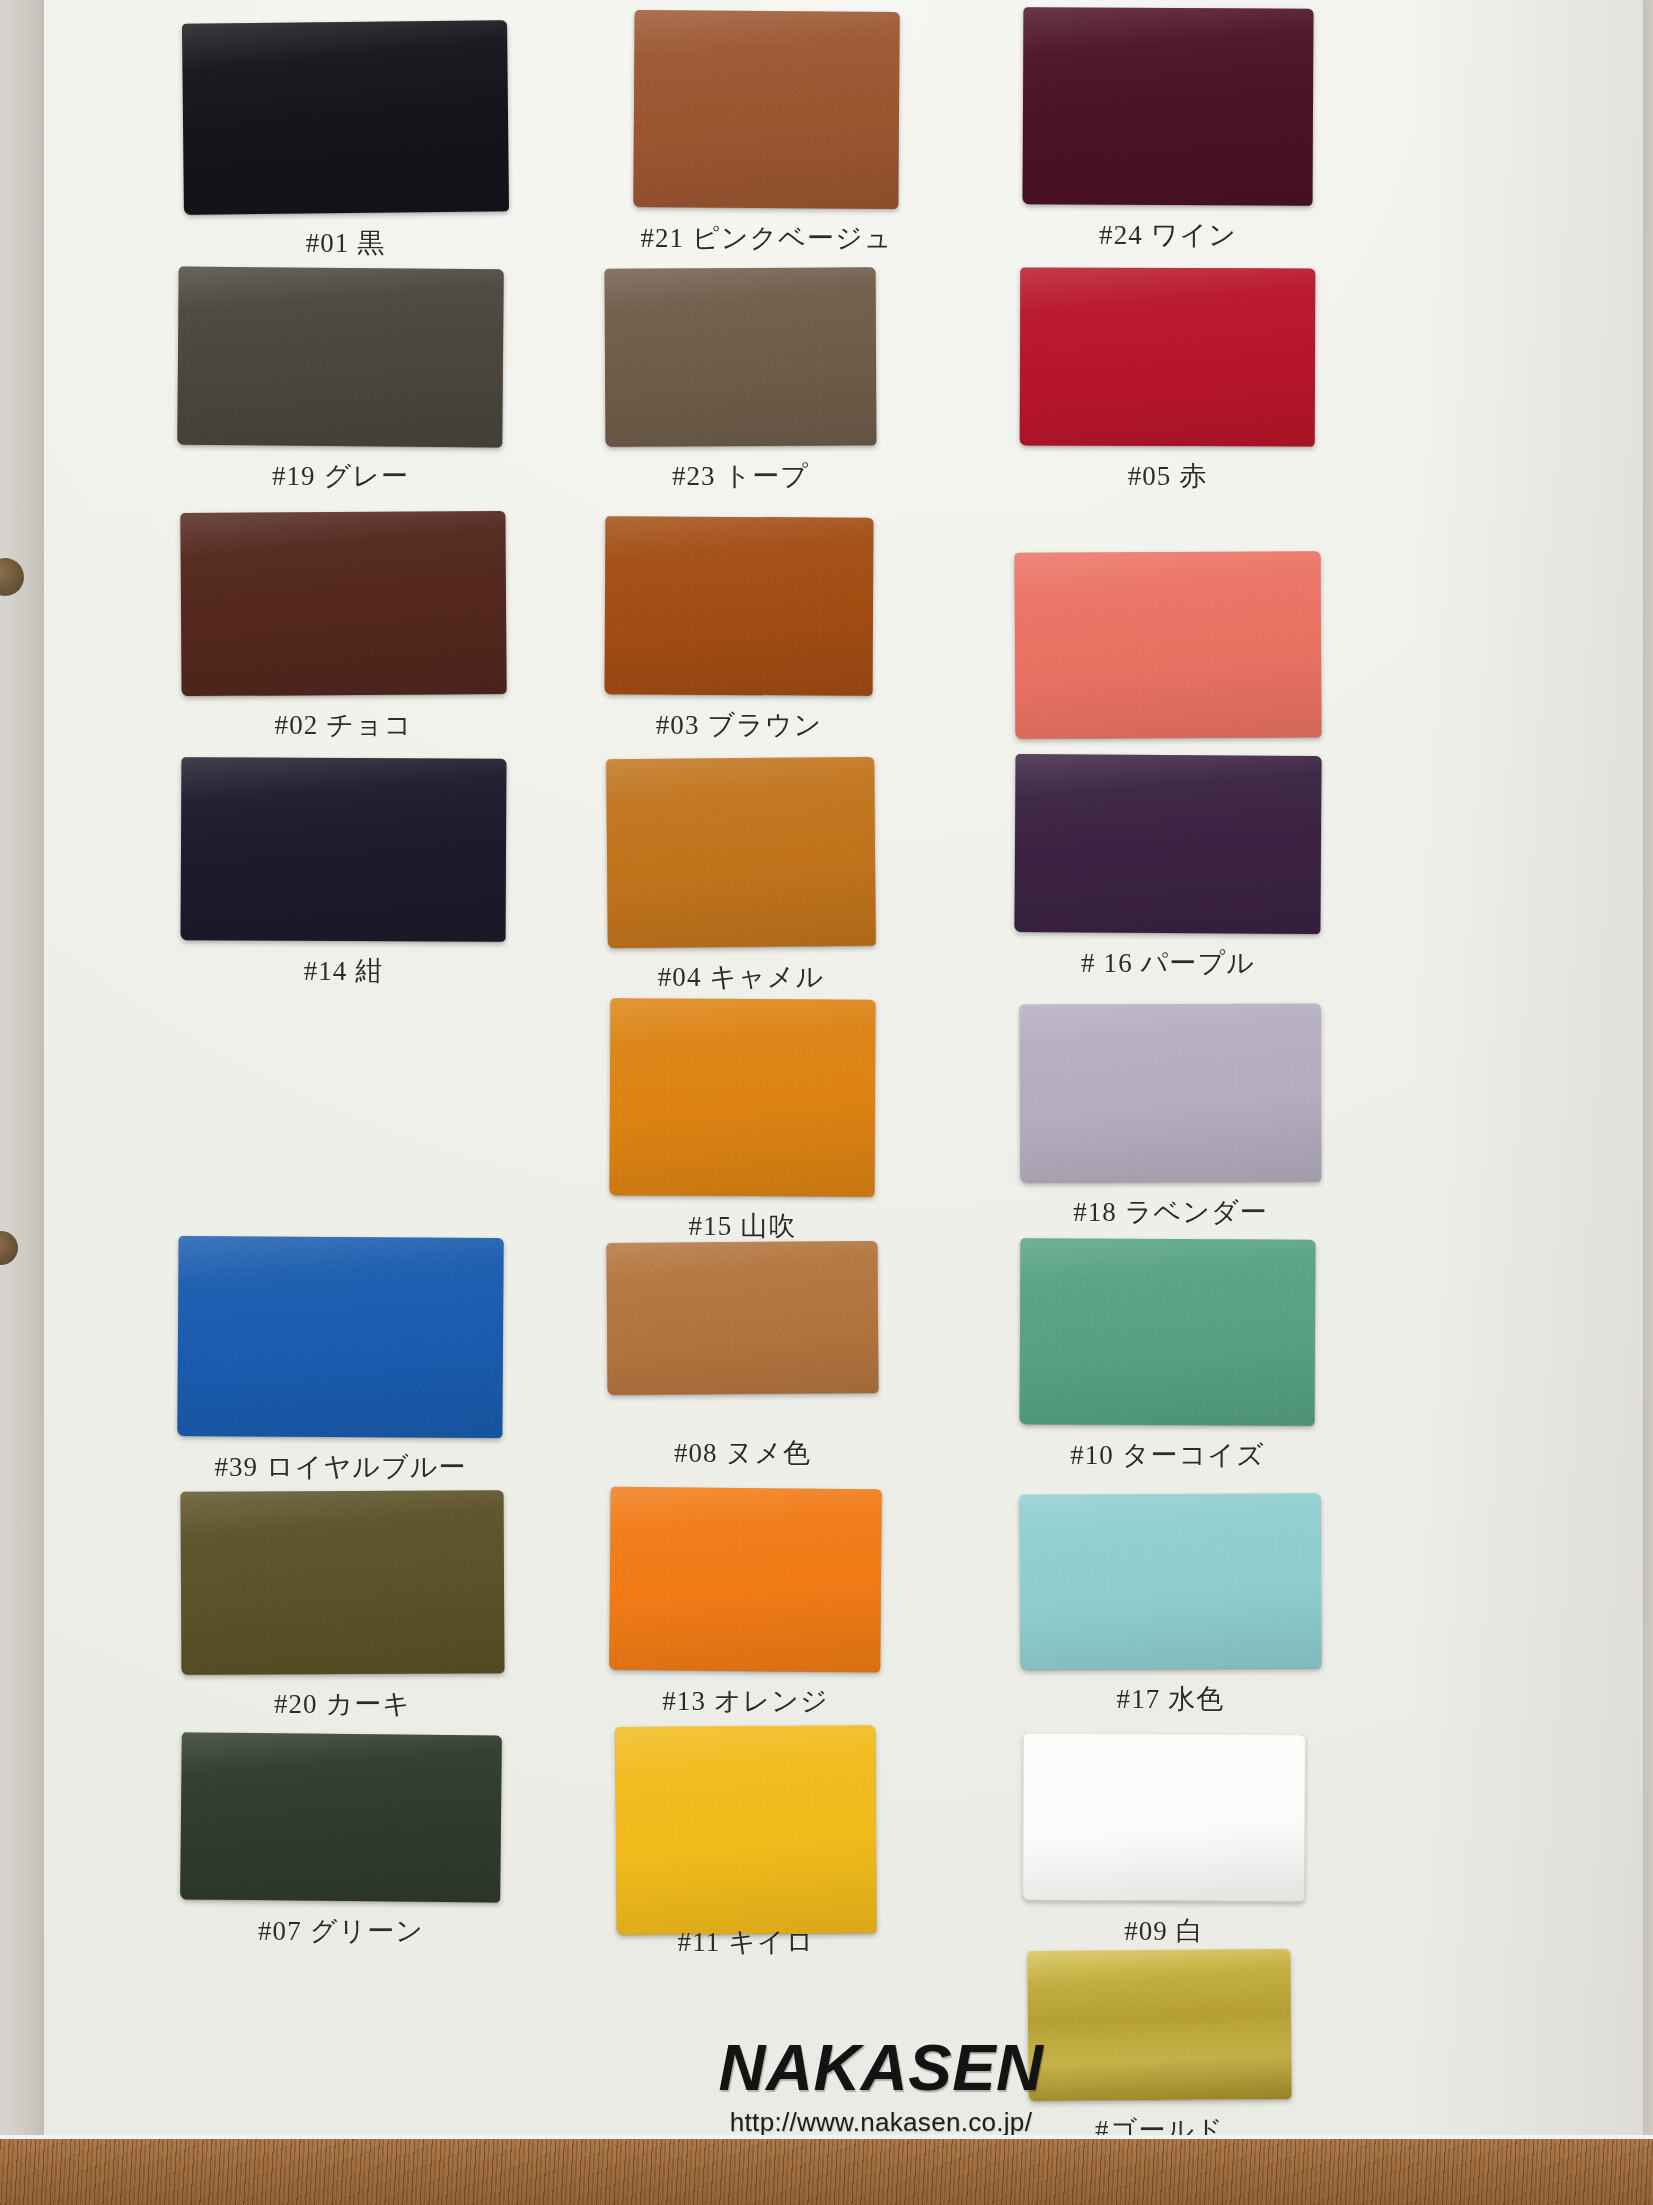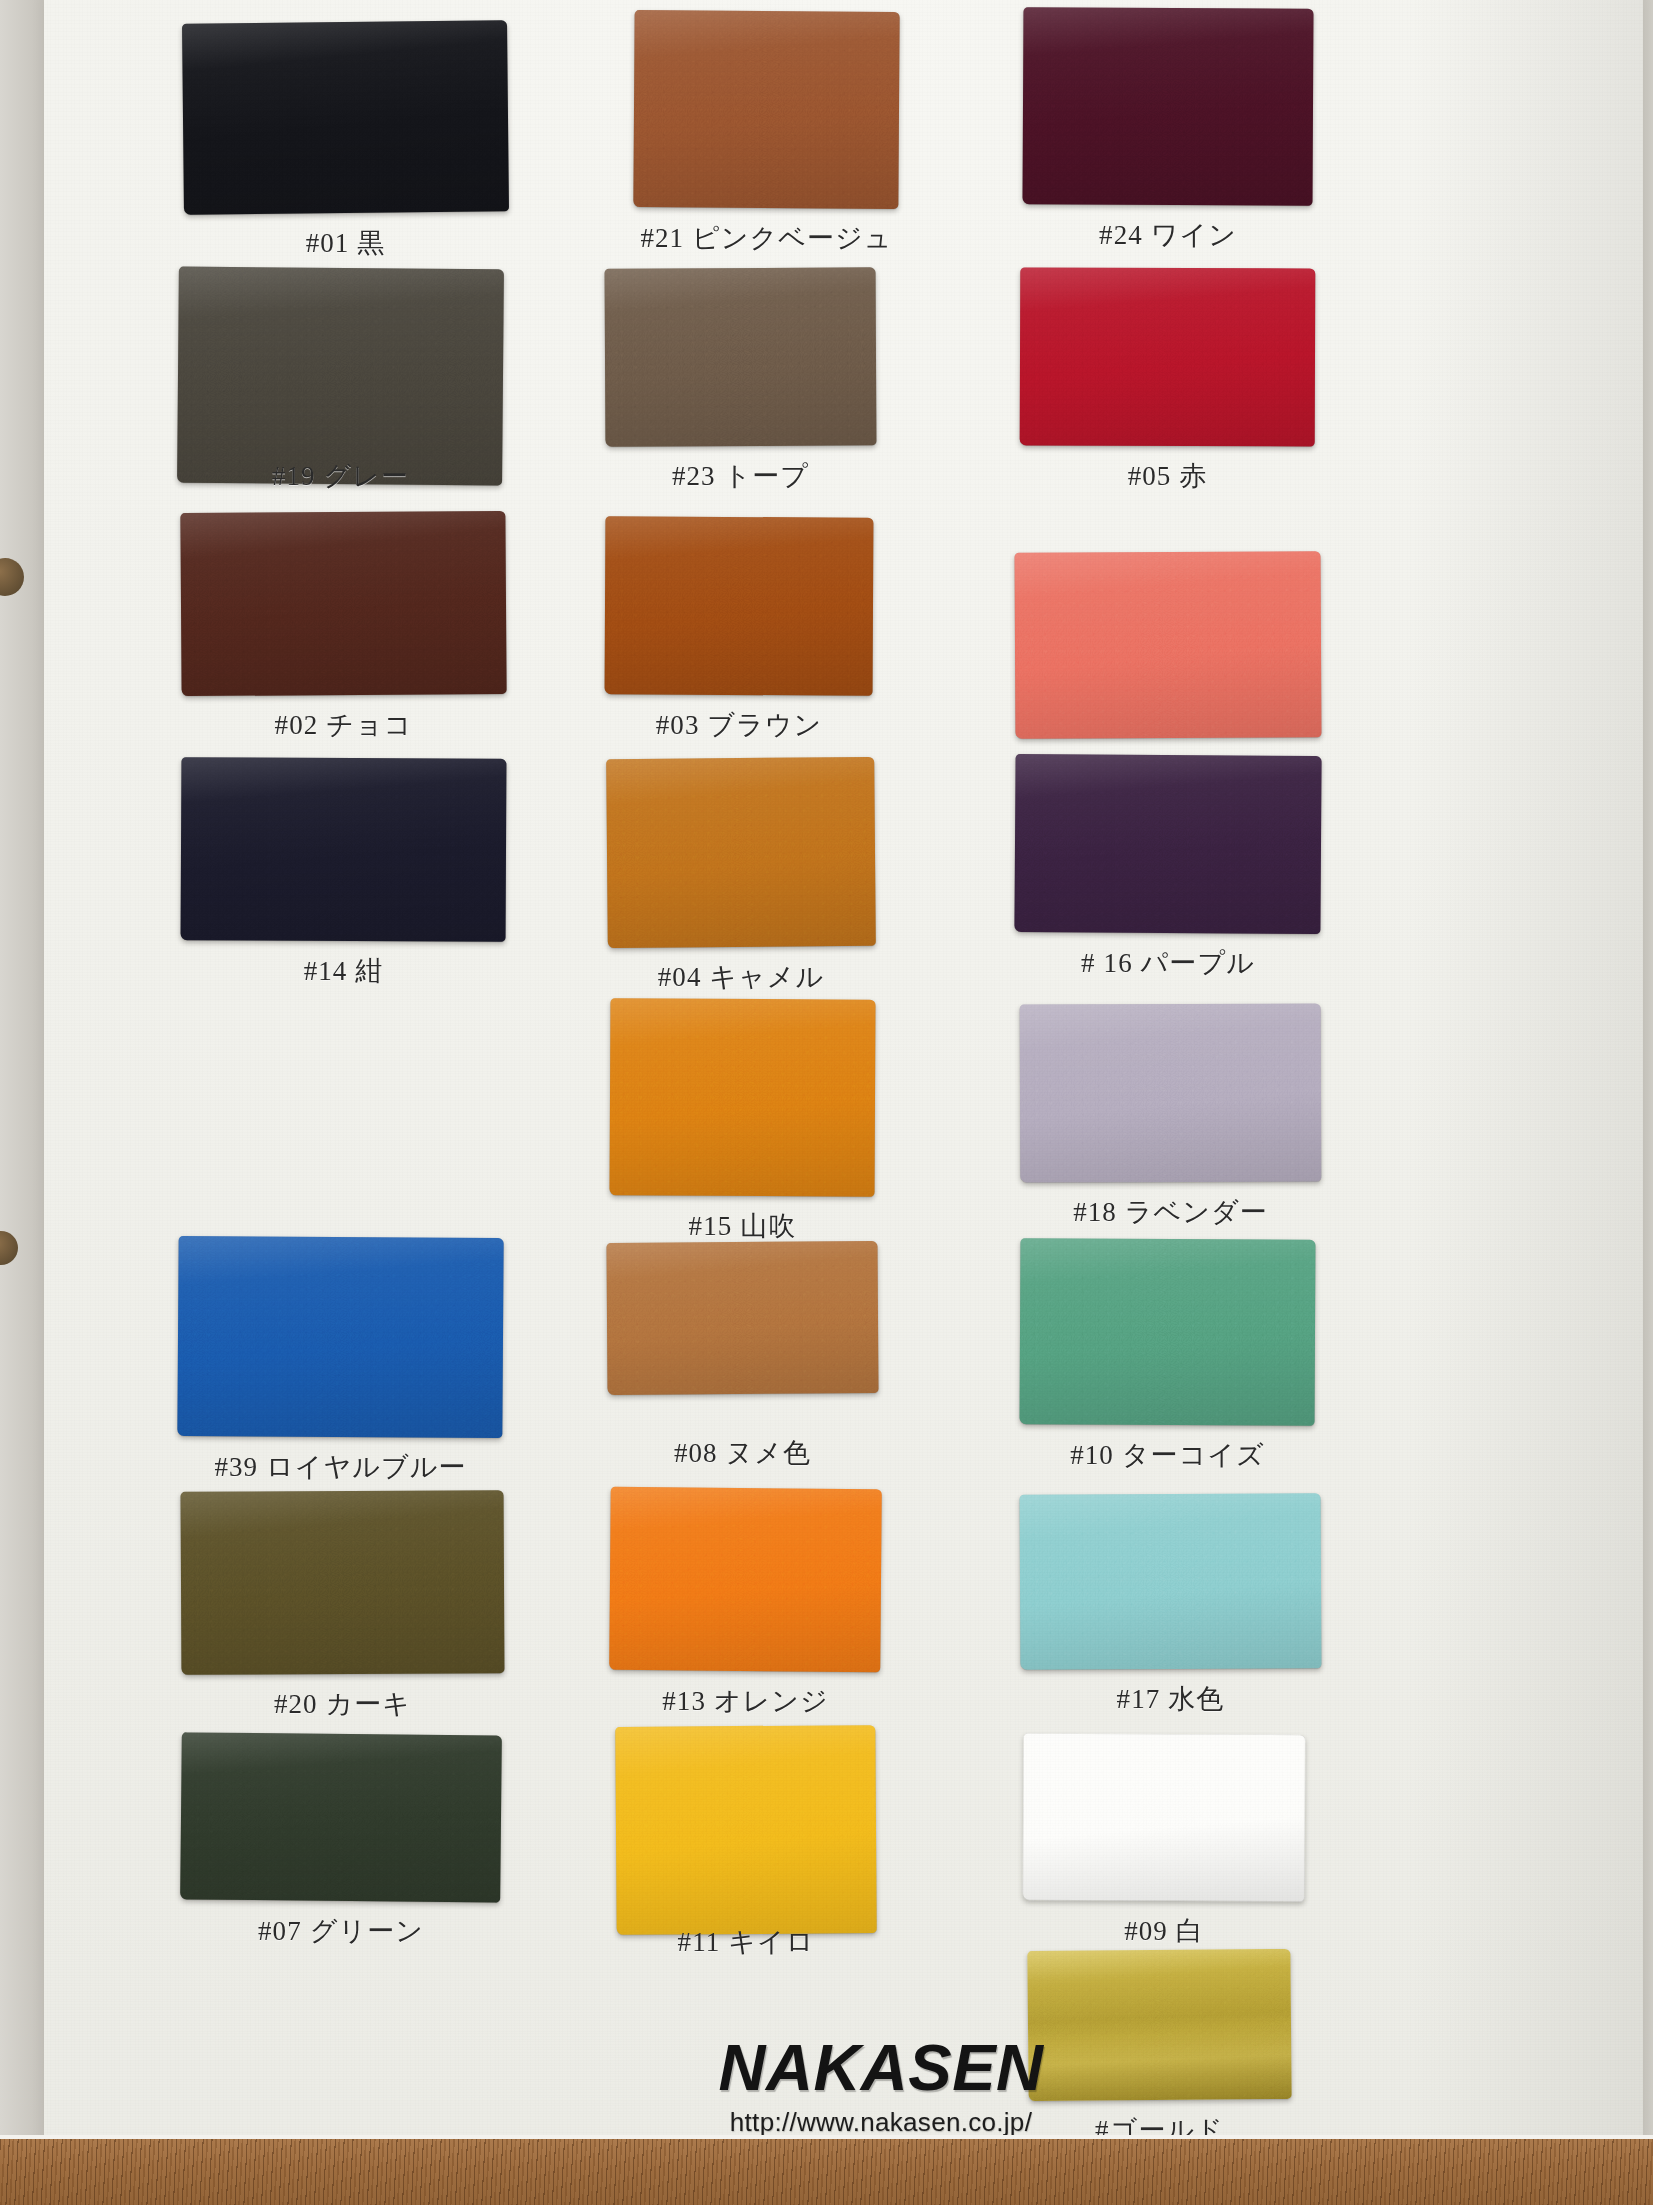--- a/index.html
+++ b/index.html
@@ -219,21 +219,21 @@
             <div class="label" style="top: 209px;">#21 ピンクベージュ</div>
           </div>
         </div>
         <div class="cell" style="left: 979px; top: 13.7px; width: 290px;">
           <div class="swatch-wrap" style="height: 197px;">
             <div class="swatch" title="#24 ワイン" style="background: rgb(76, 18, 38); transform: rotate(0.3deg);"></div>
             <div class="label" style="top: 209px;">#24 ワイン</div>
           </div>
         </div>
         <div class="cell" style="left: 134px; top: 273px; width: 325px;">
-          <div class="swatch-wrap" style="height: 216px;">
+          <div class="swatch-wrap" style="height: 178px;">
             <div class="swatch" title="#19 グレー" style="background: rgb(74, 70, 61); transform: rotate(0.5deg);"></div>
             <div class="label" style="top: 190px;">#19 グレー</div>
           </div>
         </div>
         <div class="cell" style="left: 561px; top: 273px; width: 271px;">
           <div class="swatch-wrap" style="height: 178px;">
             <div class="swatch" title="#23 トープ" style="background: rgb(111, 92, 74); transform: rotate(-0.3deg);"></div>
             <div class="label" style="top: 190px;">#23 トープ</div>
           </div>
         </div>

